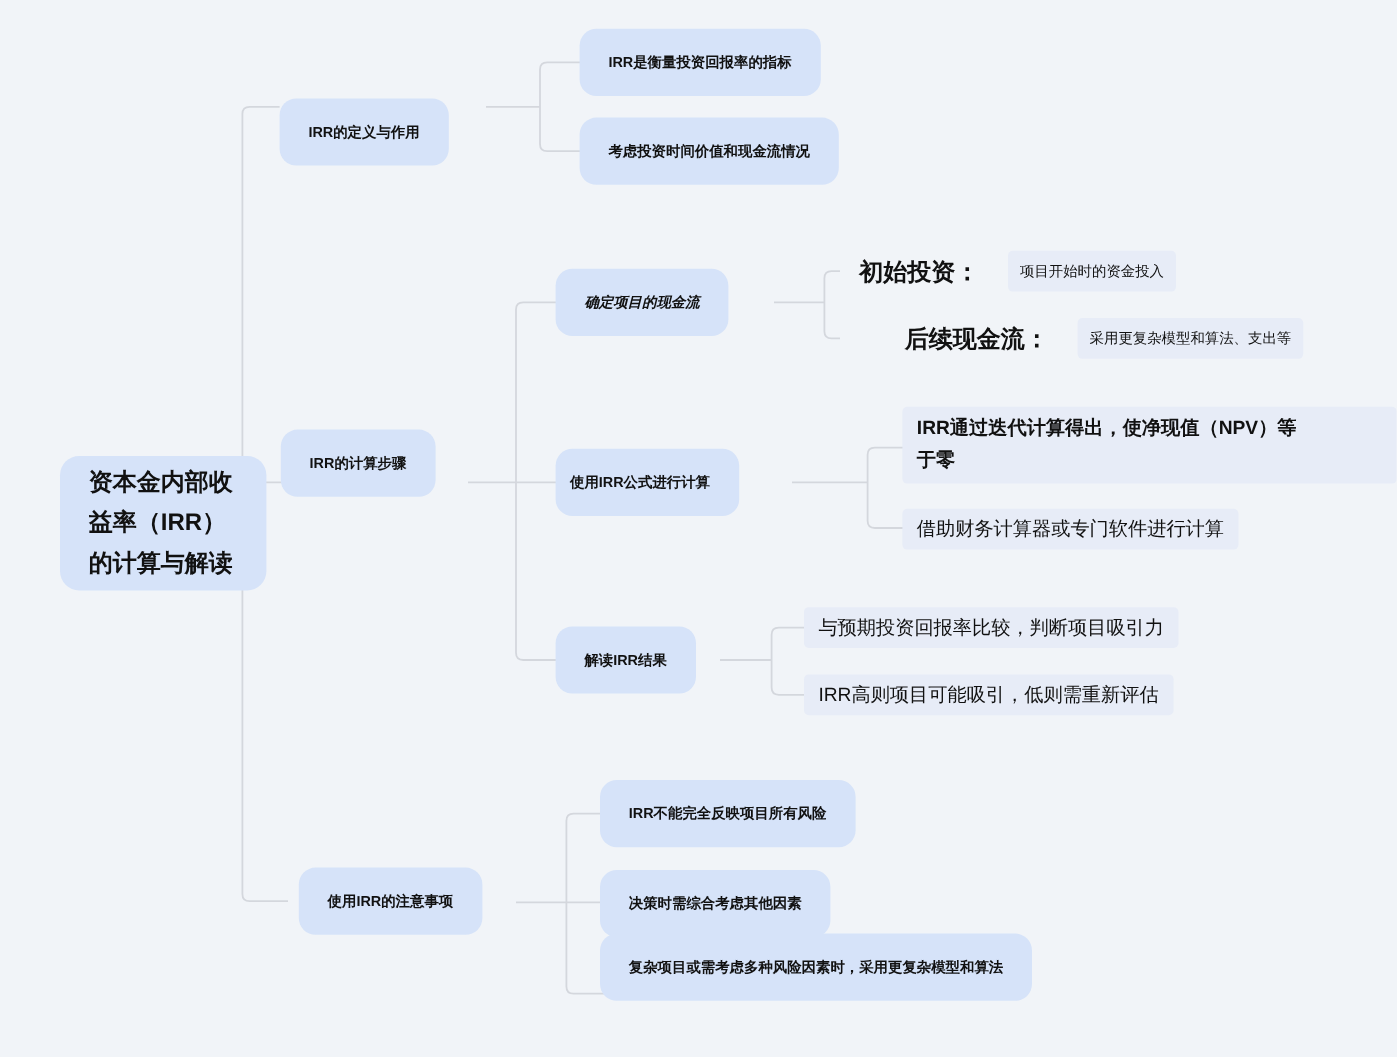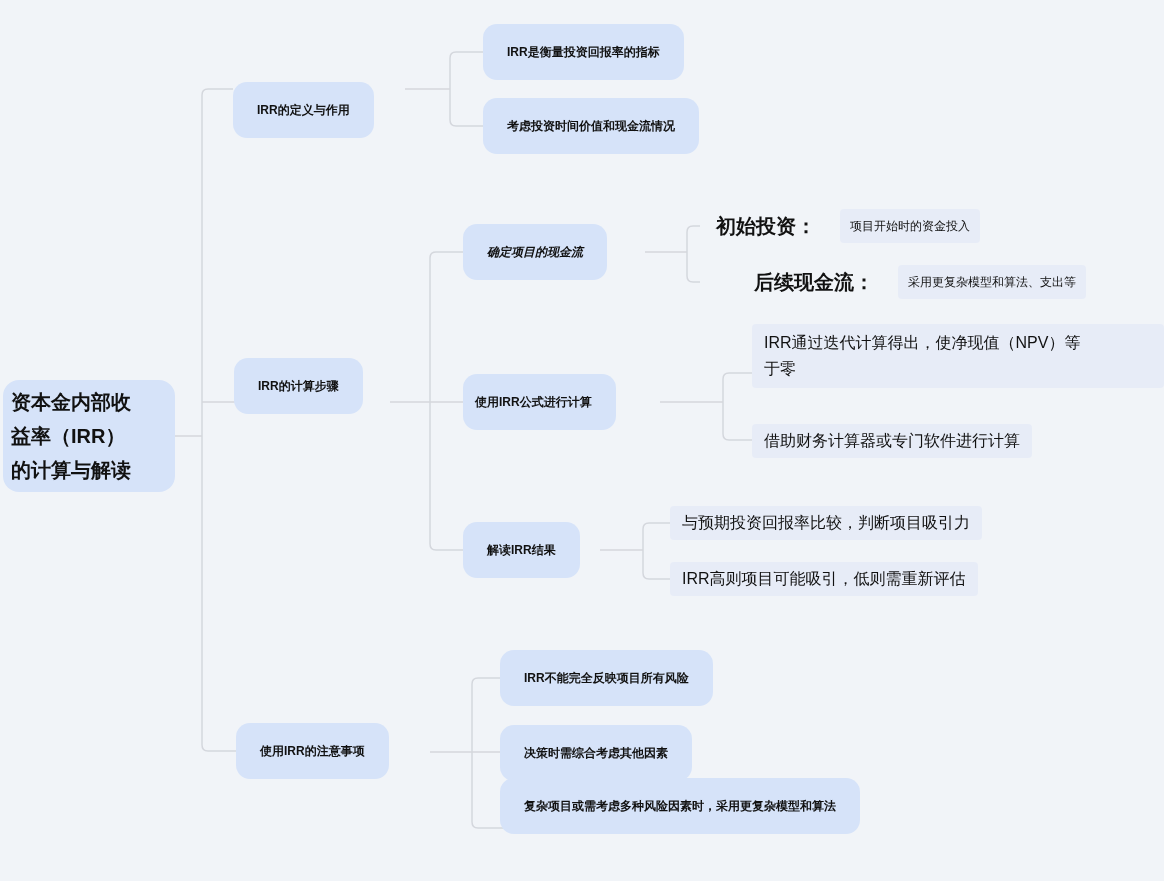--- a/index.html
+++ b/index.html
@@ -18,21 +18,21 @@
   svg.connectors{position:absolute;left:0;top:0;width:1164px;height:881px;}
   svg.connectors path{fill:none;stroke:var(--line-color);stroke-width:1.5px;}
   .node{
     position:absolute;display:flex;align-items:center;
     background:var(--node-fill);border-radius:14px;
     padding:0 24px;height:56px;
     font-weight:700;font-size:12px;white-space:nowrap;
   }
   .node.root{
     height:112px;width:172px;box-sizing:border-box;border-radius:16px;
-    padding:0 8px;font-size:20px;line-height:34px;white-space:pre-line;
+    padding:0 24px;font-size:20px;line-height:34px;white-space:pre-line;margin-left:47px;
   }
   .leaf{
     position:absolute;display:flex;align-items:center;
     background:var(--leaf-fill);border-radius:4px;
     padding:0 12px;height:34px;font-size:16px;font-weight:400;white-space:nowrap;
   }
   .leaf.multiline{height:64px;line-height:26px;white-space:pre-line;}
   .kv{position:absolute;display:flex;align-items:center;gap:24px;height:34px;}
   .kv .k{font-weight:700;font-size:20px;white-space:nowrap;}
   .kv .v{
@@ -87,26 +87,26 @@
   <div class="kv" style="left:716px;top:209px;">
     <span class="k">初始投资：</span>
     <span class="v">项目开始时的资金投入</span>
   </div>
   <div class="kv" style="left:754px;top:265px;">
     <span class="k">后续现金流：</span>
     <span class="v">采用更复杂模型和算法、支出等</span>
   </div>
 
   <div class="node" style="left:463px;top:374px;padding-left:12px;">使用IRR公式进行计算</div>
-  <div class="leaf multiline" style="left:752px;top:324px;right:0;">IRR通过迭代计算得出，使净现值（NPV）等
+  <div class="leaf multiline" style="left:752px;top:339px;right:0;font-weight:bold;">IRR通过迭代计算得出，使净现值（NPV）等
 于零</div>
   <div class="leaf" style="left:752px;top:424px;">借助财务计算器或专门软件进行计算</div>
 
   <div class="node" style="left:463px;top:522px;">解读IRR结果</div>
   <div class="leaf" style="left:670px;top:506px;">与预期投资回报率比较，判断项目吸引力</div>
   <div class="leaf" style="left:670px;top:562px;">IRR高则项目可能吸引，低则需重新评估</div>
 
-  <div class="node" style="left:236px;top:723px;text-align:right;">使用IRR的注意事项</div>
+  <div class="node" style="left:249px;top:723px;text-align:right;">使用IRR的注意事项</div>
   <div class="node" style="left:500px;top:725px;">决策时需综合考虑其他因素</div>
   <div class="node" style="left:500px;top:650px;">IRR不能完全反映项目所有风险</div>
   <div class="node" style="left:500px;top:778px;">复杂项目或需考虑多种风险因素时，采用更复杂模型和算法</div>
 
 </div>
 
 </body></html>

